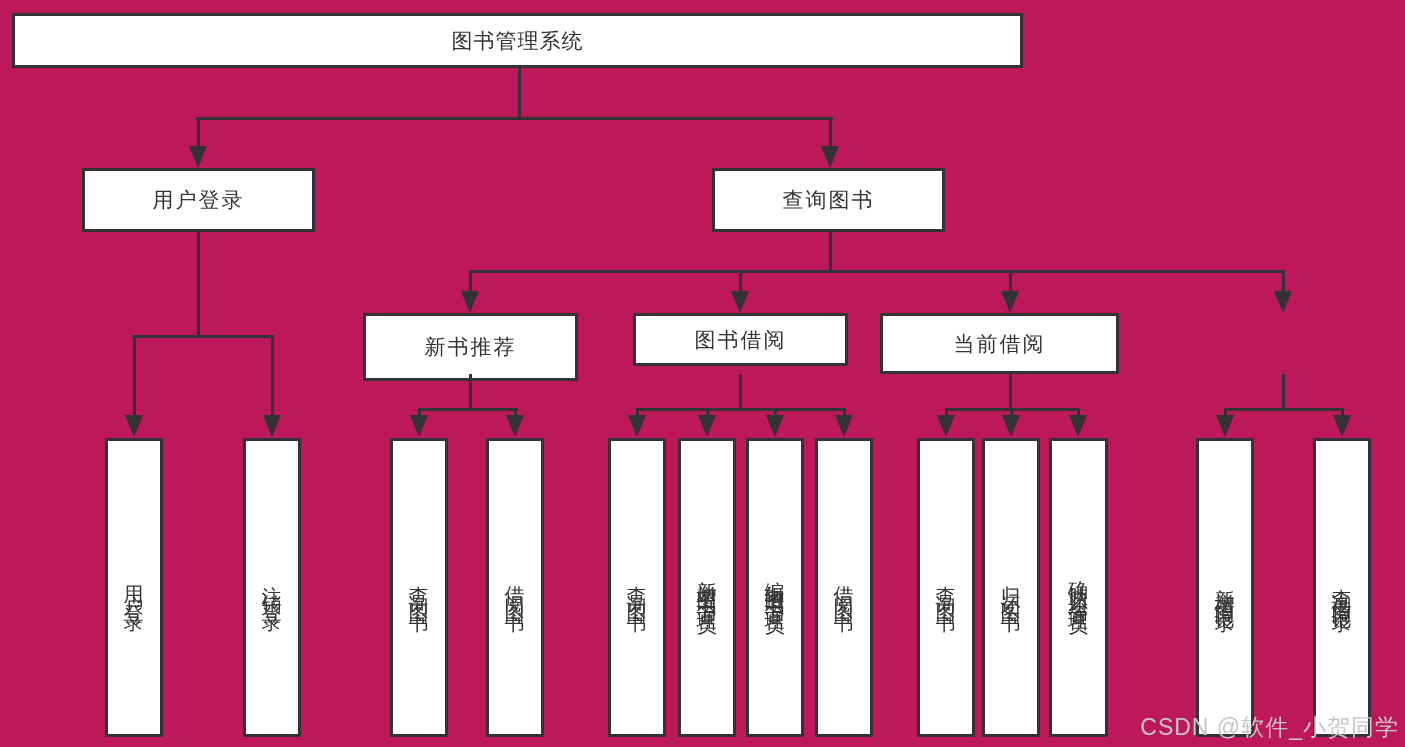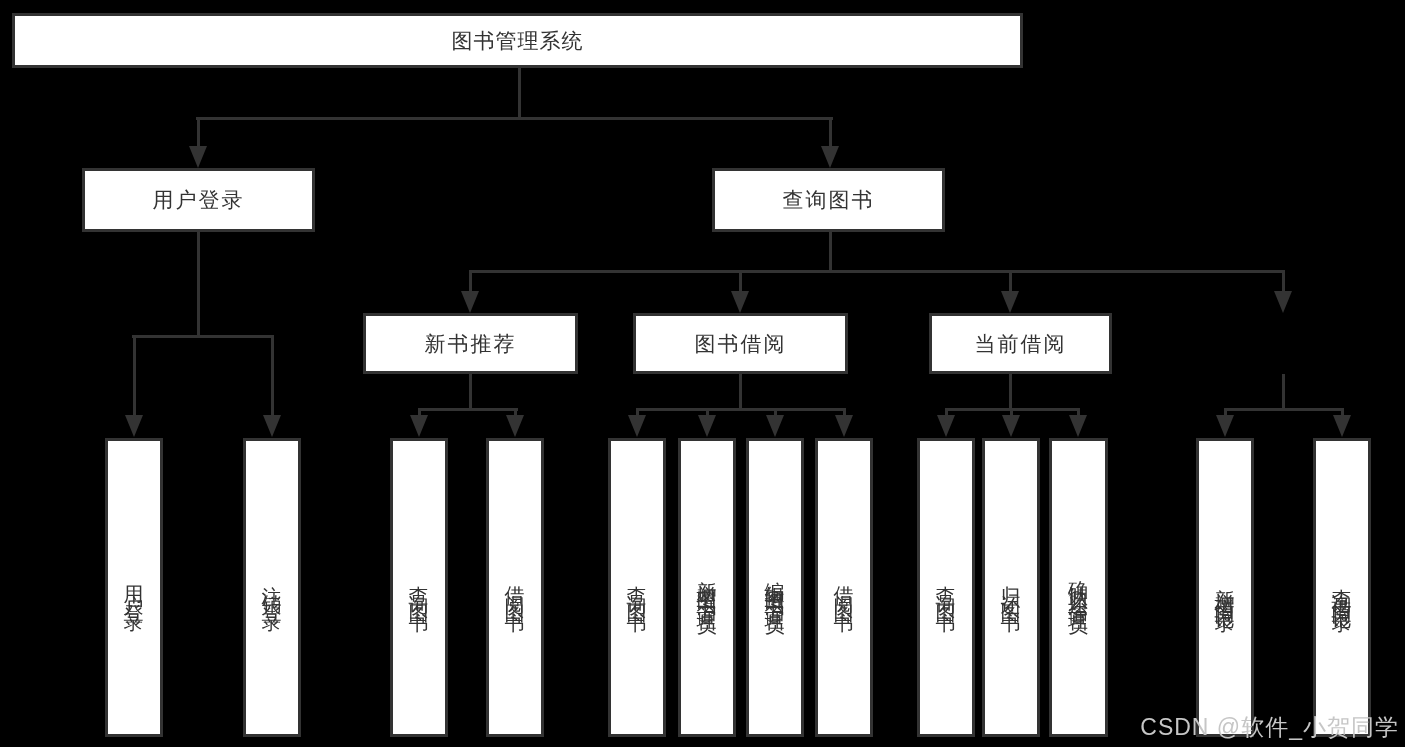--- a/index.html
+++ b/index.html
@@ -1,19 +1,19 @@
 <!DOCTYPE html>
 <html><head>
 <meta charset="utf-8">
 <style>
   html,body{margin:0;padding:0;background:#ffffff;}
   .stage{
     position:relative;
     width:1405px;height:747px;
-    background:#000000;
+    background:#be185d;
     overflow:hidden;
     font-family:"Liberation Sans","DejaVu Sans",sans-serif;
     color:#333333;
     text-decoration:underline;
   }
   
   .box{
     position:absolute;
     border:3px solid #333333;
     background:#ffffff;
@@ -92,27 +92,27 @@
   <div class="h" style="left:469px;top:270px;width:816px;"></div>
   <div class="v" style="left:469px;top:270px;height:23px;"></div>
   <div class="ah" style="left:461px;top:291px;"></div>
   <div class="v" style="left:739px;top:270px;height:23px;"></div>
   <div class="ah" style="left:731px;top:291px;"></div>
   <div class="v" style="left:1009px;top:270px;height:23px;"></div>
   <div class="ah" style="left:1001px;top:291px;"></div>
   <div class="v" style="left:1282px;top:270px;height:23px;"></div>
   <div class="ah" style="left:1274px;top:291px;"></div>
 
-  <div class="box" style="left:363px;top:313px;width:215px;height:61px;">
+  <div class="box" style="left:363px;top:313px;width:215px;height:68px;">
     <span class="lbl">新书推荐</span>
   </div>
-  <div class="box" style="left:633px;top:313px;width:215px;height:61px;">
+  <div class="box" style="left:633px;top:313px;width:215px;height:53px;">
     <span class="lbl">图书借阅</span>
   </div>
-  <div class="box" style="left:929px;top:313px;width:183px;height:61px;text-align:right;">
+  <div class="box" style="left:880px;top:313px;width:239px;height:61px;text-align:right;">
     <span class="lbl">当前借阅</span>
   </div>
 
   <div class="v" style="left:469px;top:374px;height:36px;"></div>
   <div class="h" style="left:418px;top:408px;width:100px;"></div>
   <div class="v" style="left:418px;top:408px;height:9px;"></div>
   <div class="ah" style="left:410px;top:415px;"></div>
   <div class="v" style="left:514px;top:408px;height:9px;"></div>
   <div class="ah" style="left:506px;top:415px;"></div>
 

